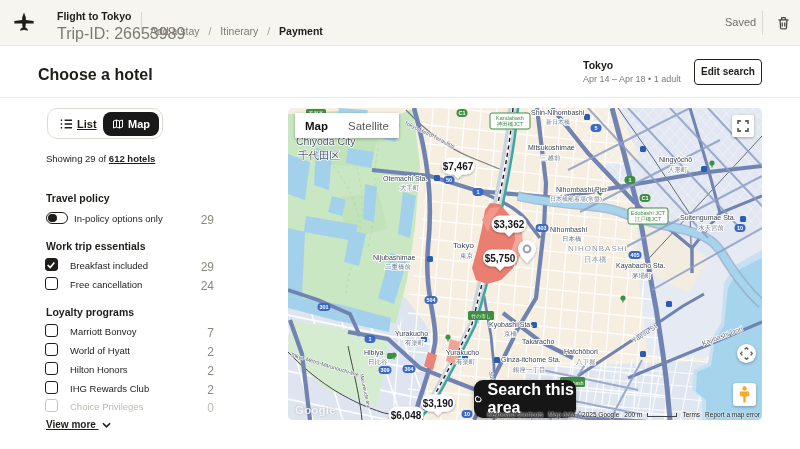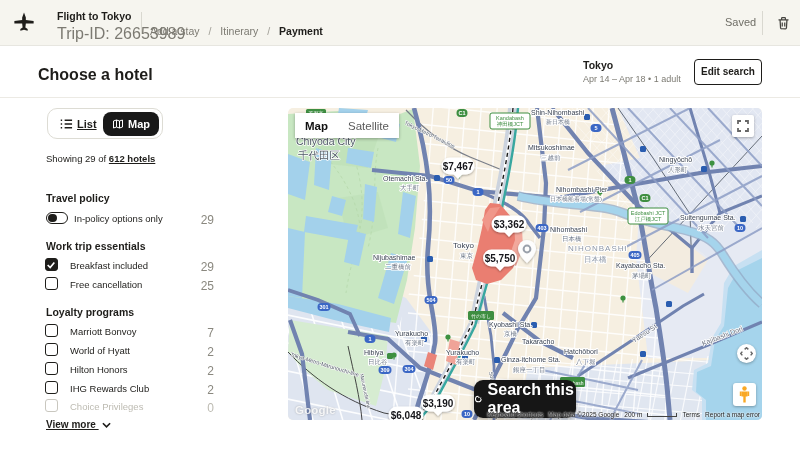--- a/index.html
+++ b/index.html
@@ -84,21 +84,21 @@
 <div class="cnt" style="top:213px">29</div>
 
 <div class="sechead" style="top:240px">Work trip essentials</div>
 <div class="cbx on" style="top:258px"><svg width="10" height="10" viewBox="0 0 12 12" style="margin:0 0 3px 0">
       <path d="M2,6 L5,9 L10,3" stroke="#fff" stroke-width="2" fill="none"></path>
     </svg></div>
 <div class="lab" style="top:260px">Breakfast included</div>
 <div class="cnt" style="top:260px">29</div>
 <div class="cbx" style="top:277px"></div>
 <div class="lab" style="top:279px">Free cancellation</div>
-<div class="cnt" style="top:279px">25</div>
+<div class="cnt" style="top:279px">24</div>
 
 <div class="sechead" style="top:306px">Loyalty programs</div>
 <div class="cbx" style="top:324px"></div>
 <div class="lab" style="top:326px">Marriott Bonvoy</div>
 <div class="cnt" style="top:326px">7</div>
 <div class="cbx" style="top:343px"></div>
 <div class="lab" style="top:345px">World of Hyatt</div>
 <div class="cnt" style="top:345px">2</div>
 <div class="cbx" style="top:362px"></div>
 <div class="lab" style="top:364px">Hilton Honors</div>

